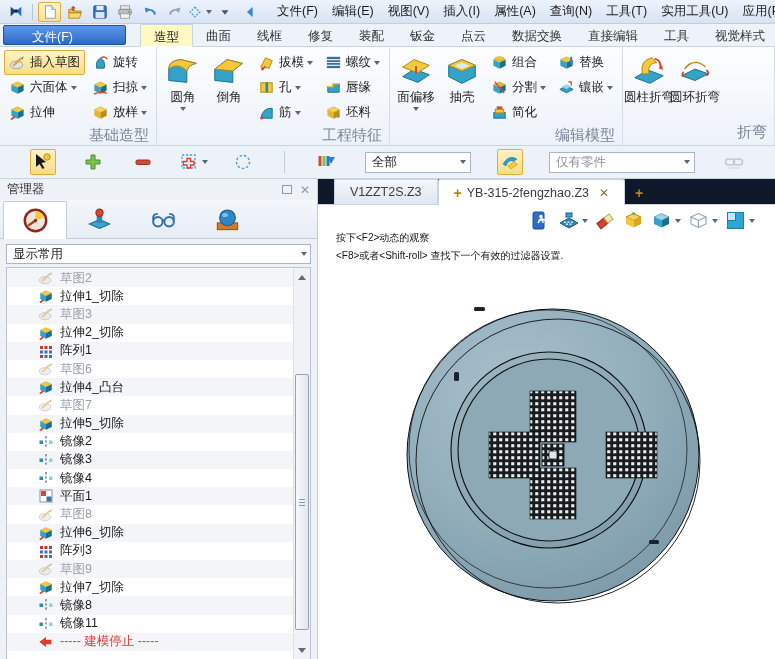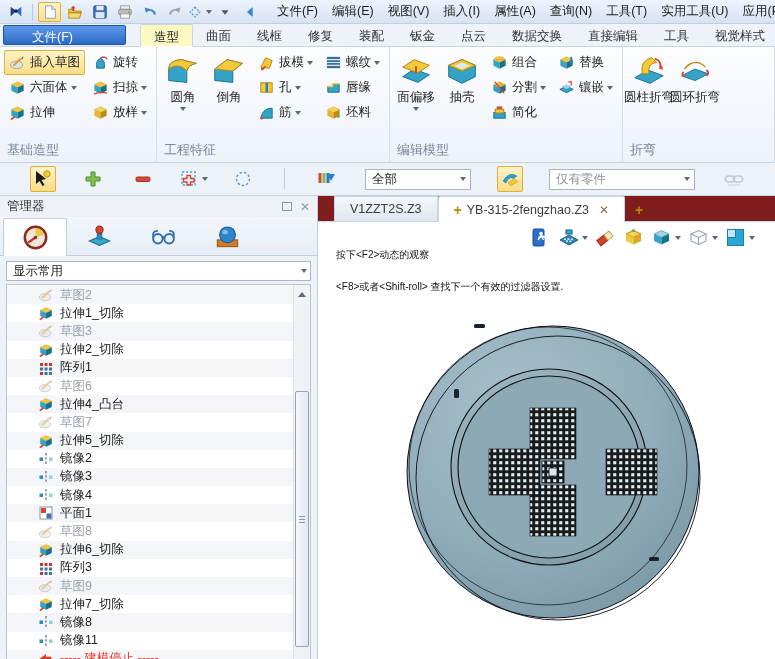--- a/index.html
+++ b/index.html
@@ -16,24 +16,24 @@
   .menubar{display:flex;margin-left:8px;}
   .menu-item{padding:3px 7px;font-size:12.5px;color:#1c1c1c;white-space:nowrap;}
 
   
   .ribbon-tabs{height:23px;background:#eef2f9;border-bottom:1px solid #c9d4e2;display:flex;align-items:stretch;padding-left:2px;}
   .rtab{padding:4px 13px 3px;font-size:12.5px;color:#333;white-space:nowrap;}
   .rtab.file{background:linear-gradient(#5d97e8,#2e6bc6);color:#fff;border:1px solid #1d53a8;border-radius:2px;margin:1px 14px 1px 1px;padding:3px 52px 3px 28px;}
   .rtab.active{background:#fef9c3;border:1px solid #c9d4e2;border-bottom:1px solid #fff;margin-bottom:-1px;border-radius:2px 2px 0 0;color:#222;}
 
   
-  .ribbon-body{height:116px;background:linear-gradient(#fcfdff,#edf2f9);border-bottom:1px solid #c9d4e2;display:flex;}
+  .ribbon-body{height:99px;background:linear-gradient(#fcfdff,#edf2f9);border-bottom:1px solid #c9d4e2;display:flex;}
   .rgroup{display:flex;flex-direction:column;border-right:1px solid #d5dde8;padding:3px 3px 0;}
   .rgroup-content{flex:1;display:flex;align-items:flex-start;}
-  .rgroup-label{text-align:left;color:#7a8699;font-size:13px;padding:1px 4px 3px;}
+  .rgroup-label{text-align:right;color:#7a8699;font-size:15px;padding:1px 4px 3px;}
   .rcol{display:flex;flex-direction:column;margin:0 1px;}
   .sbtn{display:flex;align-items:center;height:25px;padding:0 4px;font-size:12.5px;color:#1c1c1c;white-space:nowrap;border:1px solid transparent;border-radius:2px;}
   .sbtn svg{width:17px;height:17px;margin-right:4px;flex:none;}
   .sbtn.hl{background:linear-gradient(#fff3c8,#f7dd85);border-color:#dfae3c;}
   .bbtn{display:flex;flex-direction:column;align-items:center;width:46px;padding-top:2px;font-size:12.5px;color:#1c1c1c;white-space:nowrap;}
   .bbtn svg{width:38px;height:38px;}
   .bbtn .blabel{line-height:14px;text-align:center;}
   .caret{width:0;height:0;border-left:3.5px solid transparent;border-right:3.5px solid transparent;border-top:4px solid #5a6575;margin-left:3px;flex:none;}
   .bbtn .caret{margin:3px 0 0;}
 
@@ -74,31 +74,31 @@
   .sbar{position:absolute;top:0;right:0;bottom:0;width:17px;background:#f1f2f5;border-left:1px solid #dde1e8;}
   .sb-btn{position:absolute;left:0;right:0;height:16px;display:flex;align-items:center;justify-content:center;}
   .sb-btn.up{top:1px;} .sb-btn.down{bottom:1px;}
   .sb-tri-up{width:0;height:0;border-left:4px solid transparent;border-right:4px solid transparent;border-bottom:5px solid #5e6a7a;}
   .sb-tri-down{width:0;height:0;border-left:4px solid transparent;border-right:4px solid transparent;border-top:5px solid #5e6a7a;}
   .sb-thumb{position:absolute;left:1px;right:1px;top:106px;height:256px;background:linear-gradient(90deg,#f6f8fb,#e2e7ef);border:1px solid #96a1b2;border-radius:2px;}
   .sb-grip{position:absolute;left:3px;right:3px;top:50%;height:7px;margin-top:-3px;background:repeating-linear-gradient(#8c97a7 0 1px,transparent 1px 3px);}
 
   
   .viewport{flex:1;background:#fff;position:relative;}
-  .doc-tabs{height:26px;display:flex;align-items:flex-end;border-bottom:1px solid #c9d4e2;background:#7f1d1d;padding-left:16px;}
+  .doc-tabs{height:26px;display:flex;align-items:flex-end;border-bottom:1px solid #c9d4e2;background:#0f172a;padding-left:16px;}
   .dtab{height:25px;display:flex;align-items:center;padding:0 15px;font-size:12.5px;color:#3c3c3c;background:linear-gradient(#f4f7fb,#dfe6f0);border:1px solid #c9d4e2;border-bottom:none;white-space:nowrap;}
   .dtab.active{background:#fff;margin-bottom:-1px;height:26px;border-radius:2px 2px 0 0;}
   .dtab .mod{color:#b8860b;margin-right:5px;font-weight:bold;font-size:14px;}
   .dtab .close{margin-left:10px;color:#8d6e3f;font-size:12px;}
   .newtab{color:#b8860b;font-weight:bold;font-size:14px;padding:0 10px 3px;}
   .mini-toolbar{position:absolute;top:31px;right:20px;display:flex;align-items:center;}
   .mini-toolbar .mk{display:flex;align-items:center;margin-left:7px;}
   .mini-toolbar svg{width:21px;height:21px;}
   .hint{position:absolute;left:18px;font-size:10px;color:#141414;white-space:nowrap;}
-  .hint.l1{top:52px;} .hint.l2{top:84px;}
+  .hint.l1{top:52px;} .hint.l2{top:70px;}
   .model{position:absolute;left:0;top:0;width:457px;height:480px;}
 </style>
 </head>
 <body>
 
 <div class="titlebar">
   <div class="qat" id="qat">
       <span class="qbtn">
         <span style="display: inline-flex;">
           <svg viewBox="0 0 18 18">

